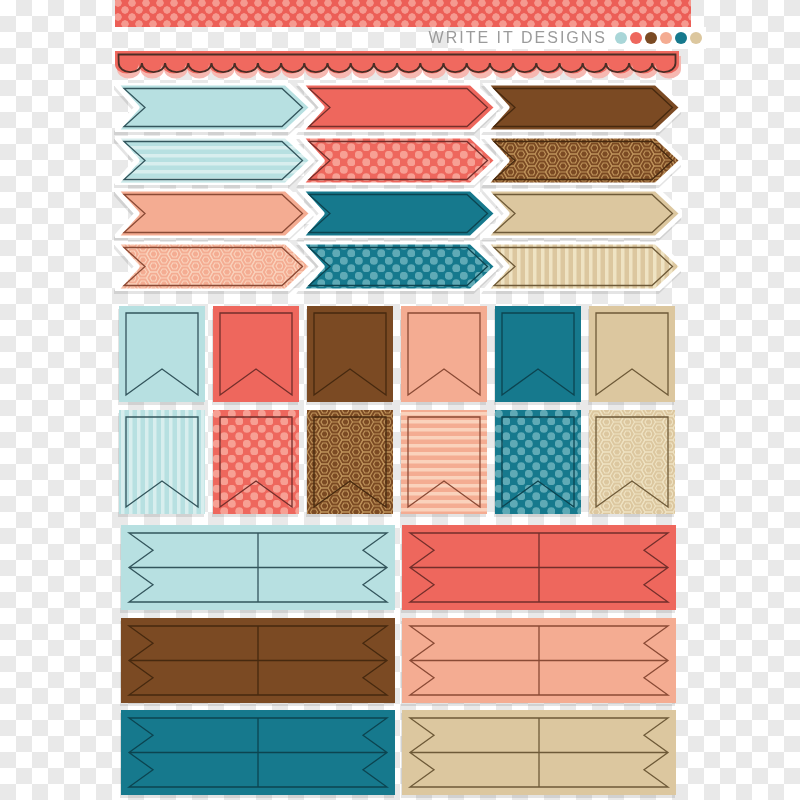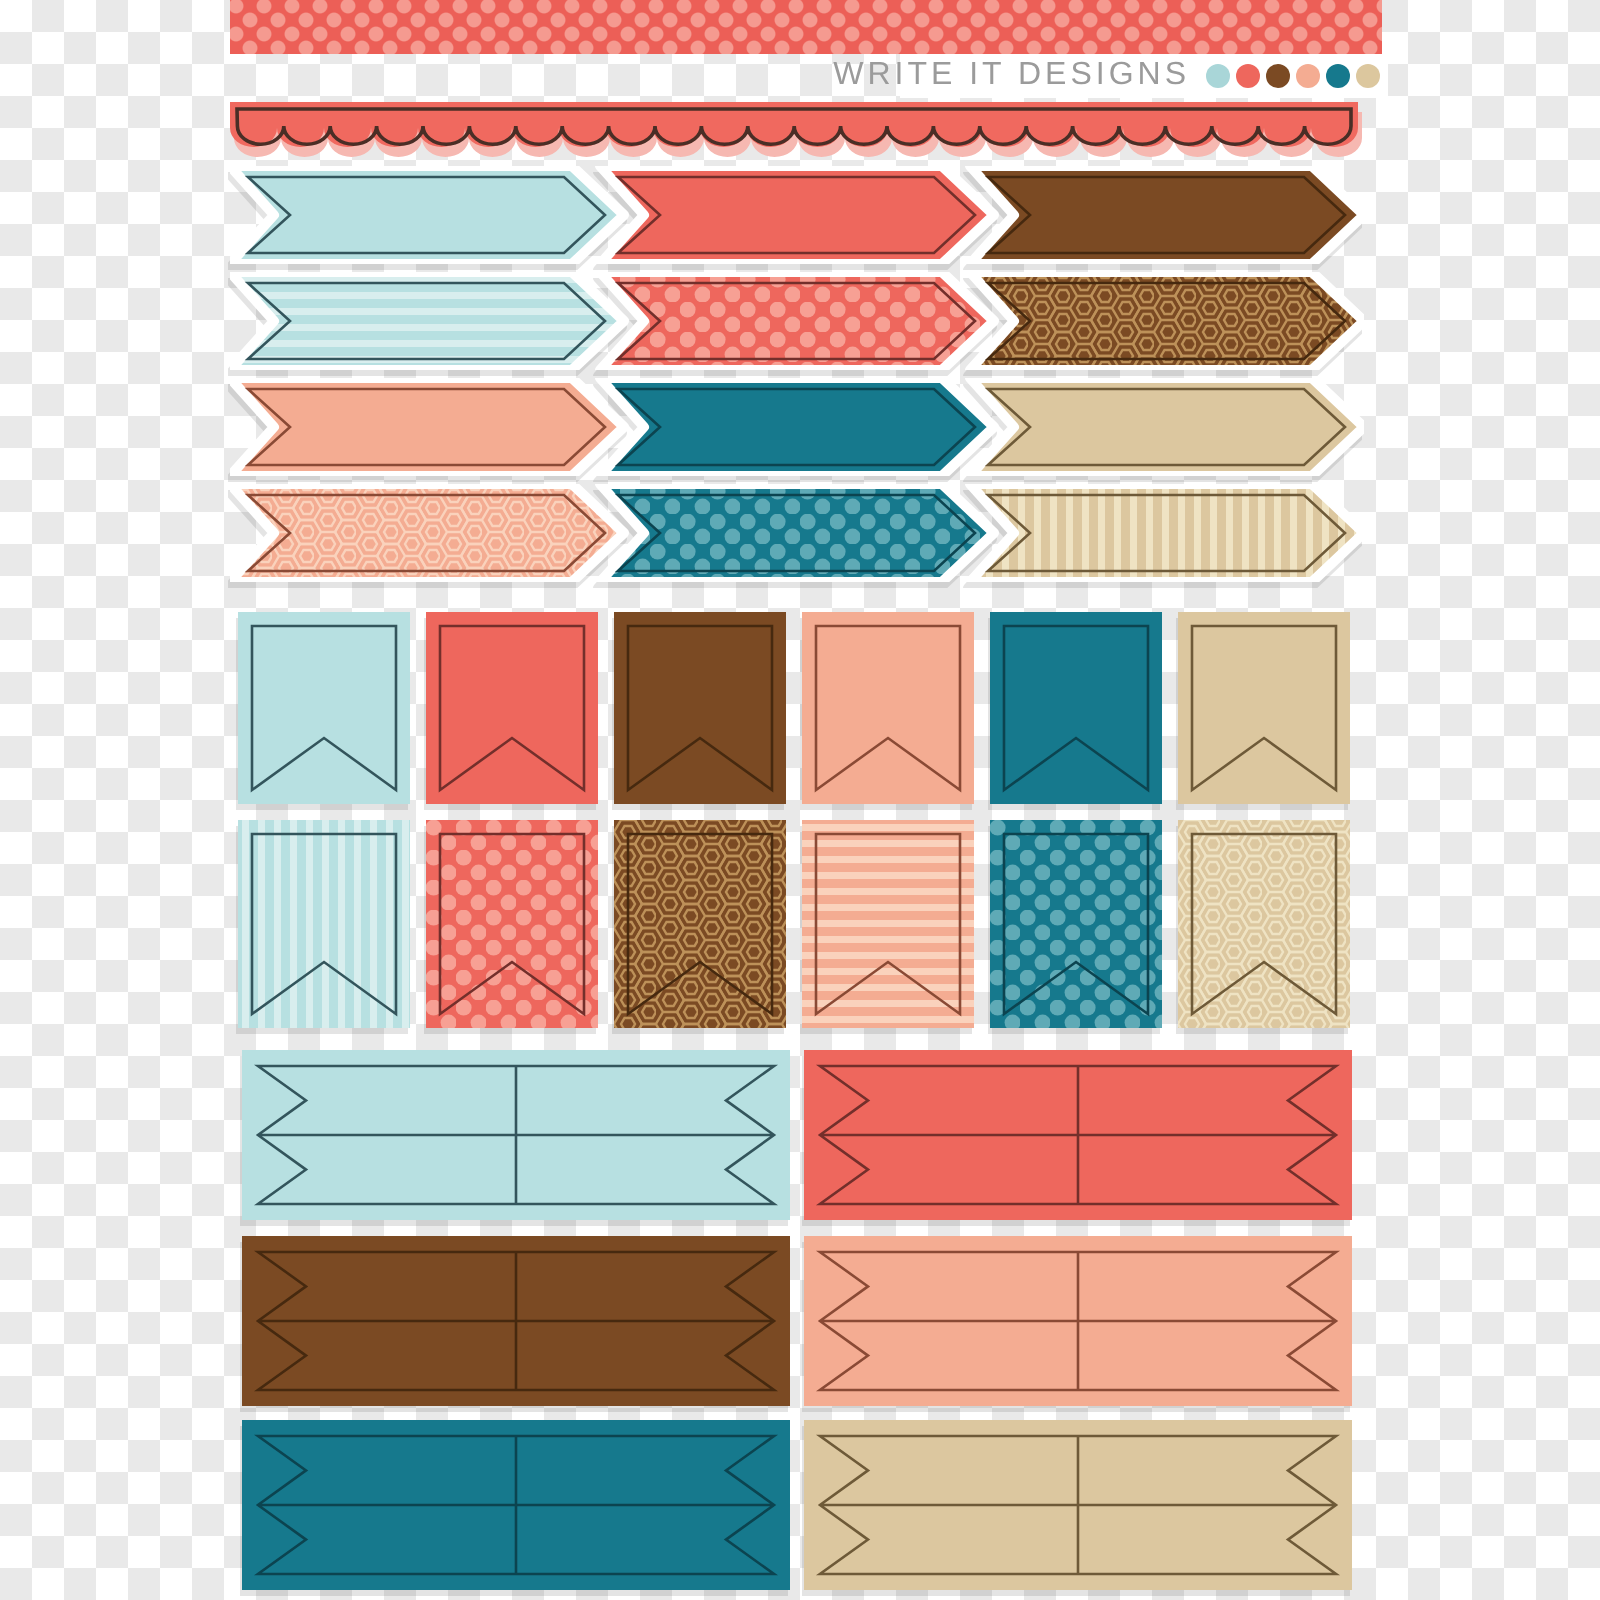--- a/index.html
+++ b/index.html
@@ -17,21 +17,21 @@
   #washi-tape{
     left:115px;top:0;width:576px;height:27px;
     background-color:var(--washi-base,#EC5F57);
     background-image:
       radial-gradient(circle, var(--washi-dot,#F59A90) 3.4px, transparent 4px),
       radial-gradient(circle, var(--washi-dot,#F59A90) 3.4px, transparent 4px);
     background-size:14px 14px,14px 14px;
     background-position:3px 3px,10px 10px;
   }
   #brand-band{
-    left:450px;top:27px;width:244px;height:22px;background:#fff;
+    left:462px;top:27px;width:244px;height:22px;background:#fff;
     display:flex;align-items:center;justify-content:flex-end;padding-right:4px;box-sizing:border-box;
   }
   #brand-name{
     color:var(--brand-text,#9B9B9B);font-size:16px;letter-spacing:2px;
     white-space:nowrap;line-height:1;margin-right:5px;
   }
   .brand-dot{width:12px;height:12px;border-radius:50%;display:inline-block;margin-left:3px;flex:0 0 auto;}
   #scallop-border{left:115px;top:51px;width:567px;height:32px;}
   .arrow-row{left:115px;width:567px;height:49px;}
   #arrow-row-0{top:83px;} #arrow-row-1{top:136px;} #arrow-row-2{top:189px;} #arrow-row-3{top:242px;}

